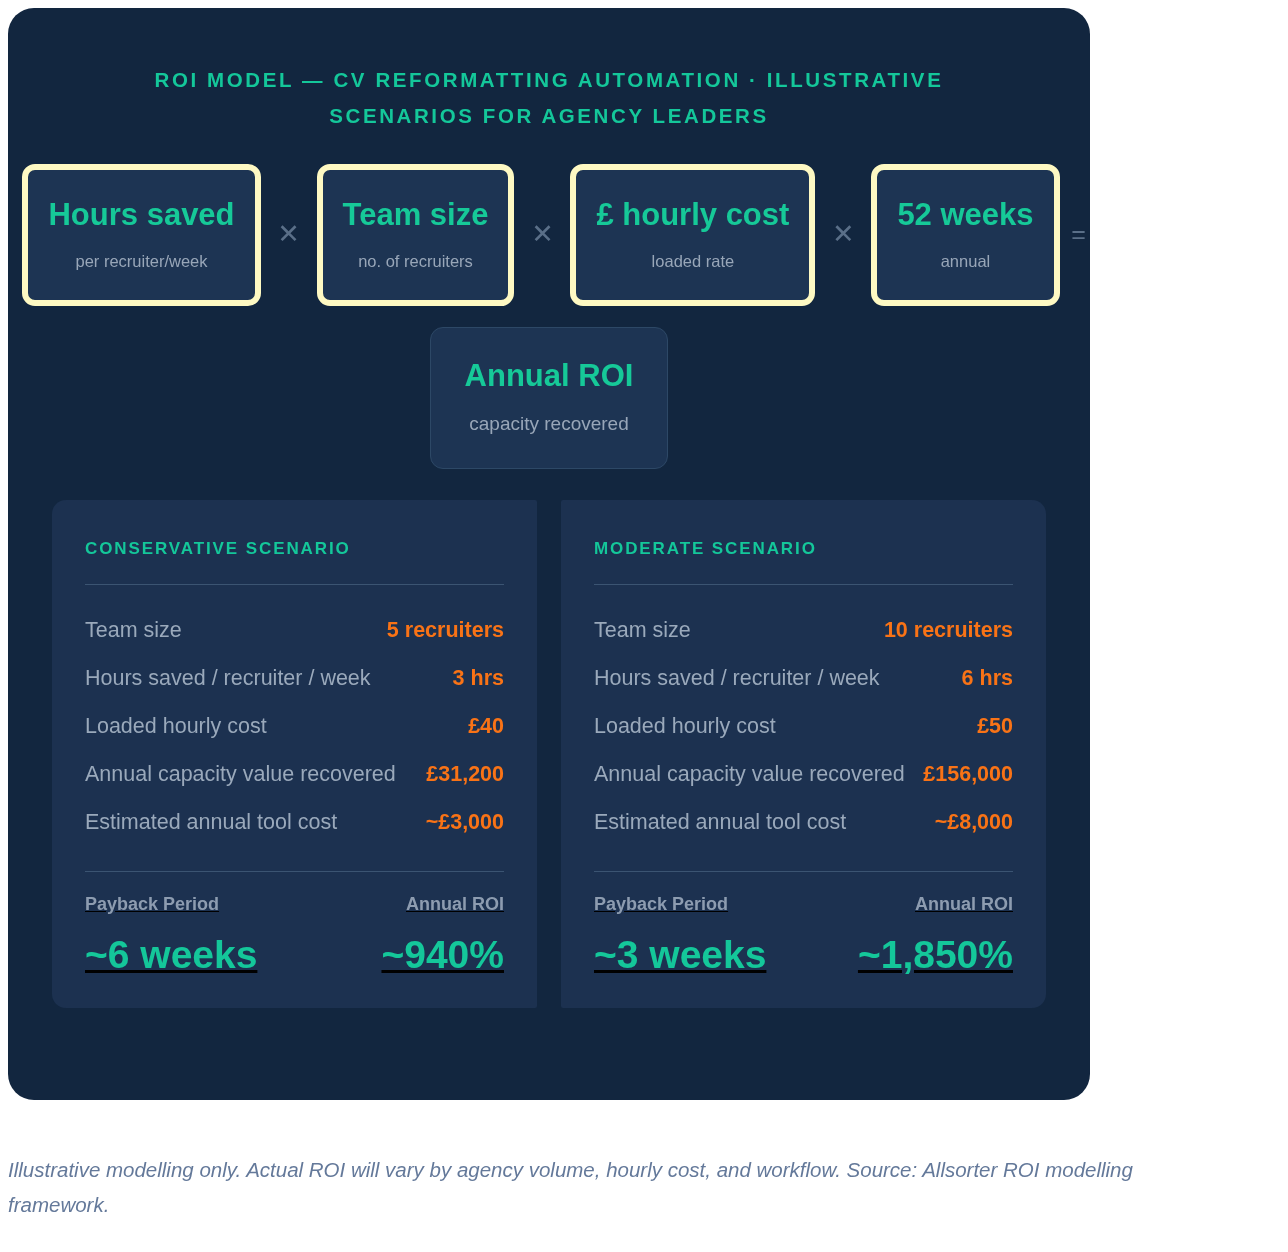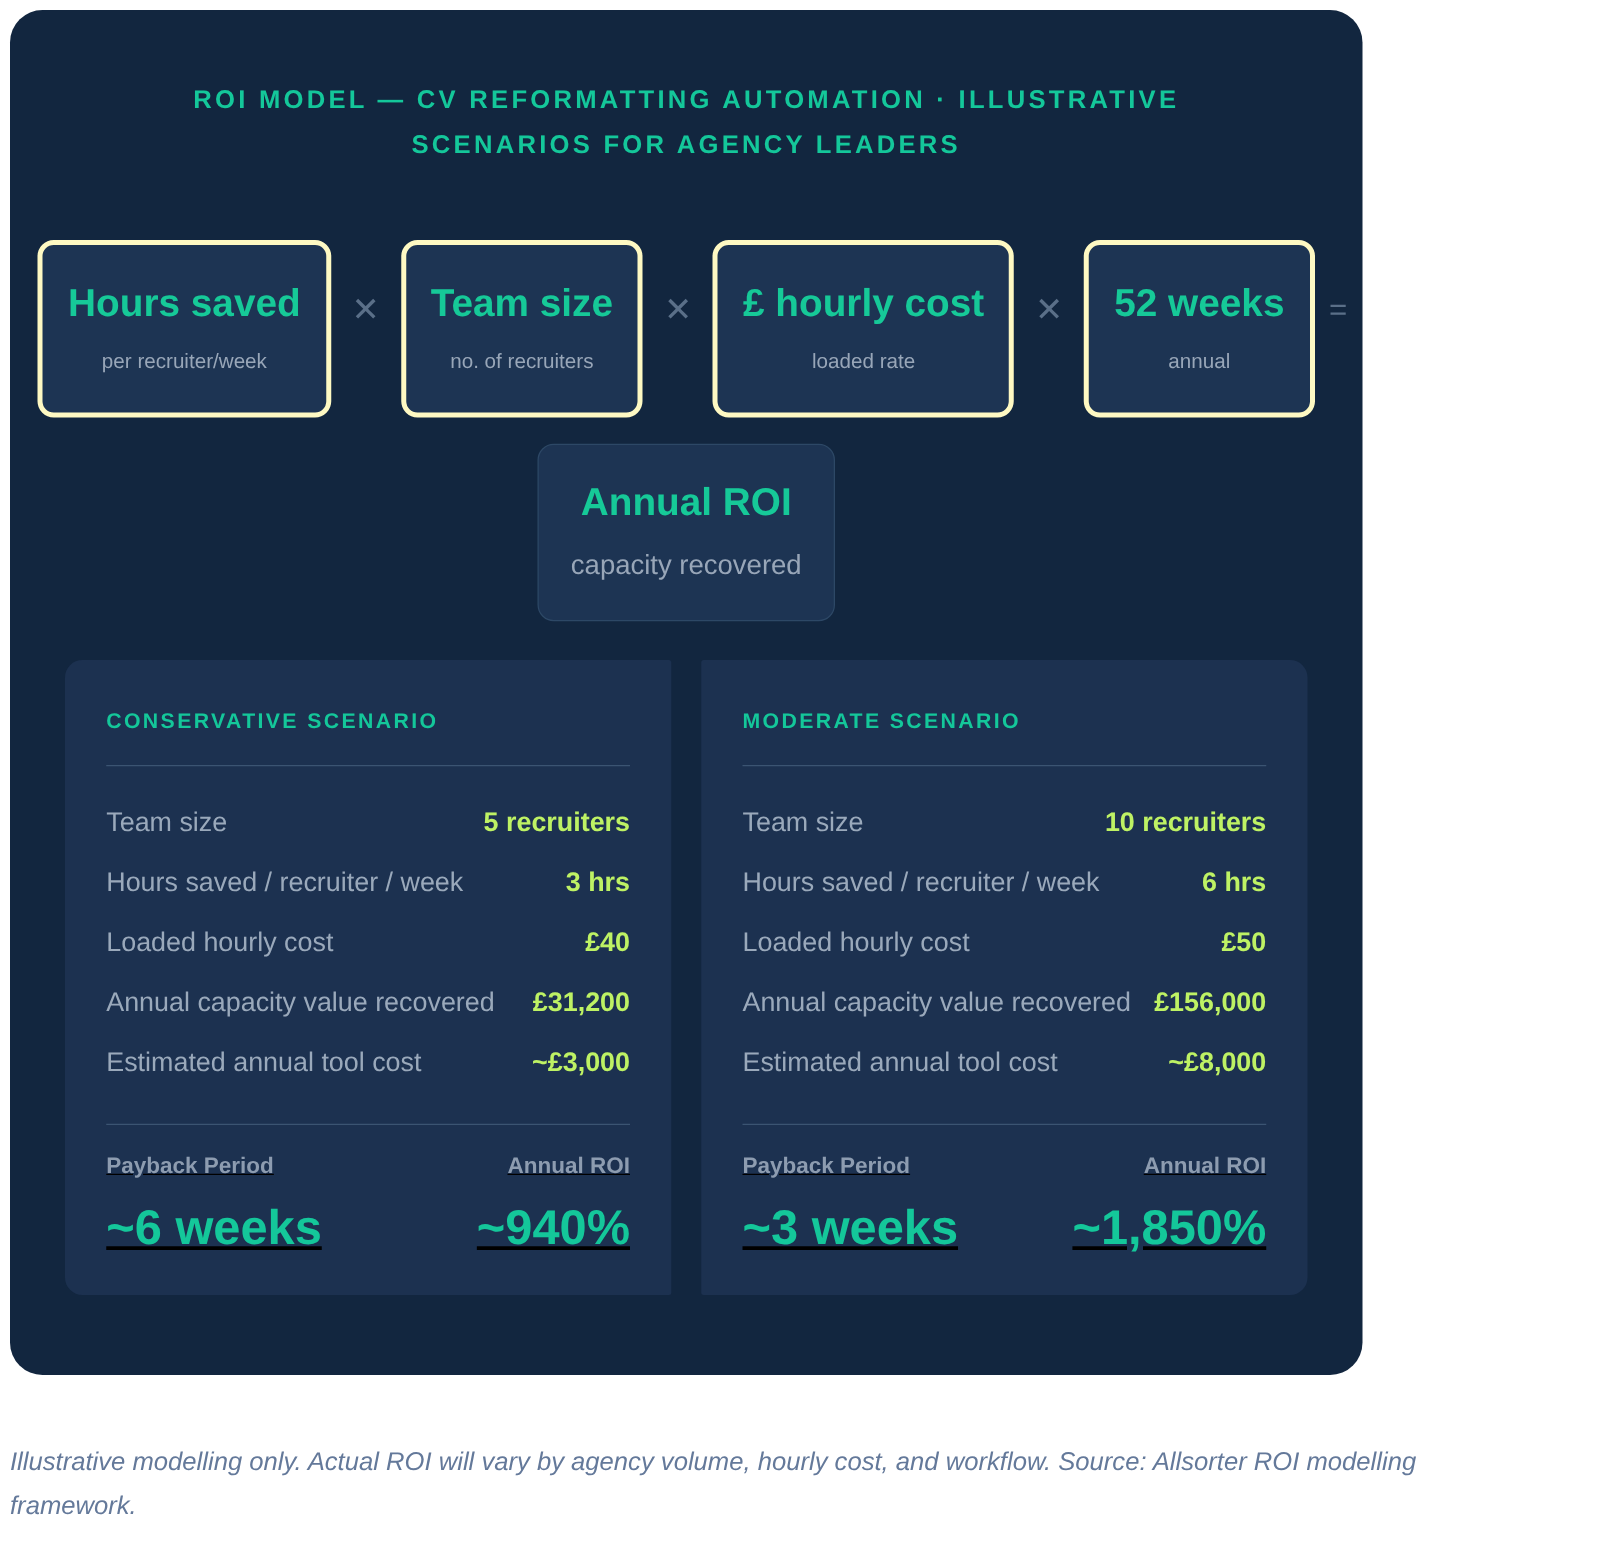--- a/index.html
+++ b/index.html
@@ -49,29 +49,28 @@
     display: flex;
     align-items: center;
     justify-content: center;
     gap: 0;
     margin-top: 29px;
   }
 
   .formula-box {
     background: #1d3busy;
     background: #1d3453;
-    border: 4px solid #fef9c3;
+    border: 6px solid #fef9c3;
     border-radius: 13px;
     height: 142px;
     display: flex;
     flex-direction: column;
     align-items: center;
     justify-content: center;
     padding: 0 20px;
-    margin-top: 28px;
   }
   .formula-box.b0 { width: 260px; }
   .formula-box.b1 { width: 214px; }
   .formula-box.b2 { width: 264px; }
   .formula-box.b3 { width: 206px; text-align: center; }
 
   .formula-box .fb-title {
     color: #16c998;
     font-size: 31px;
     font-weight: bold;
@@ -116,21 +115,21 @@
     justify-content: center;
   }
   .result-box .fb-title {
     color: #16c998;
     font-size: 31px;
     font-weight: bold;
     line-height: 1;
   }
   .result-box .fb-sub {
     color: #98a6b8;
-    font-size: 22px;
+    font-size: 19px;
     margin-top: 22px;
   }
 
   
   .scenarios {
     display: flex;
     gap: 24px;
     margin-top: 31px;
   }
   .panel {
@@ -167,21 +166,21 @@
     justify-content: space-between;
     padding: 11.5px 0;
   }
   .row .label {
     color: #9aa9bb;
     font-size: 21.5px;
     font-weight: normal;
     white-space: nowrap;
   }
   .row .value {
-    color: #bef264;
+    color: #f97316;
     font-size: 21.5px;
     font-weight: bold;
     white-space: nowrap;
     text-align: center;
   }
 
   .rule-2 {
     height: 1px;
     background: #3b5472;
     margin-top: 24px;

